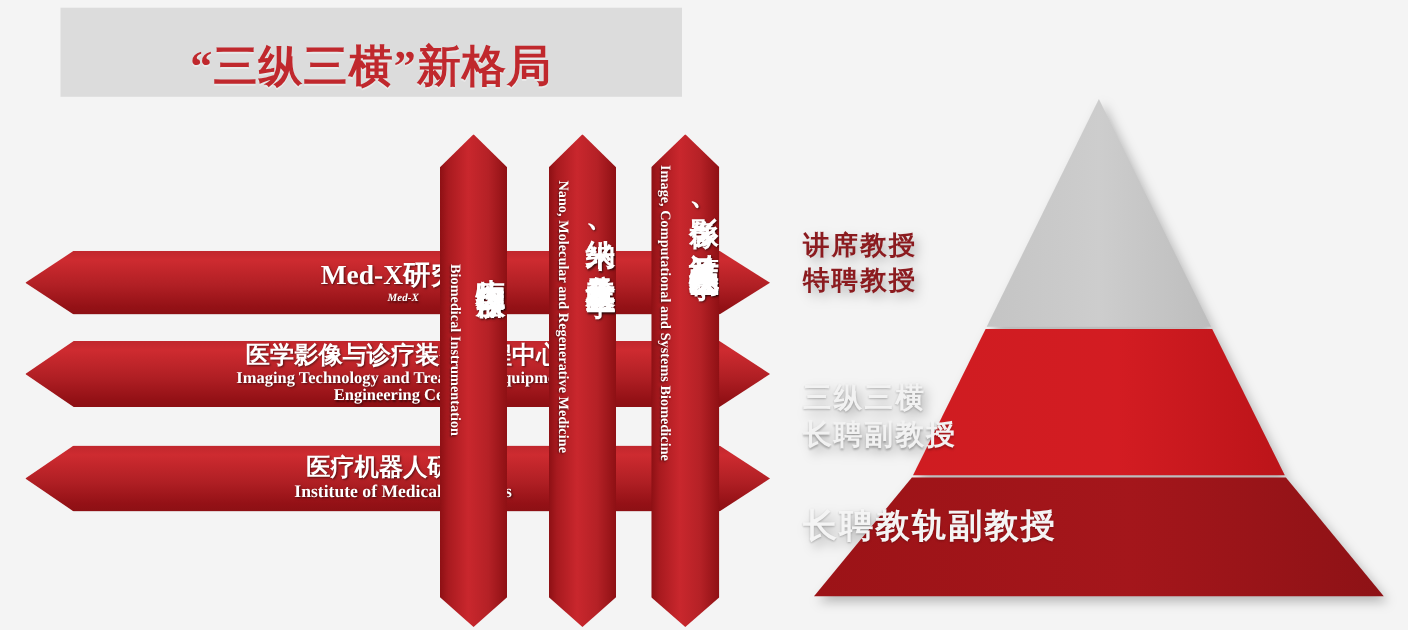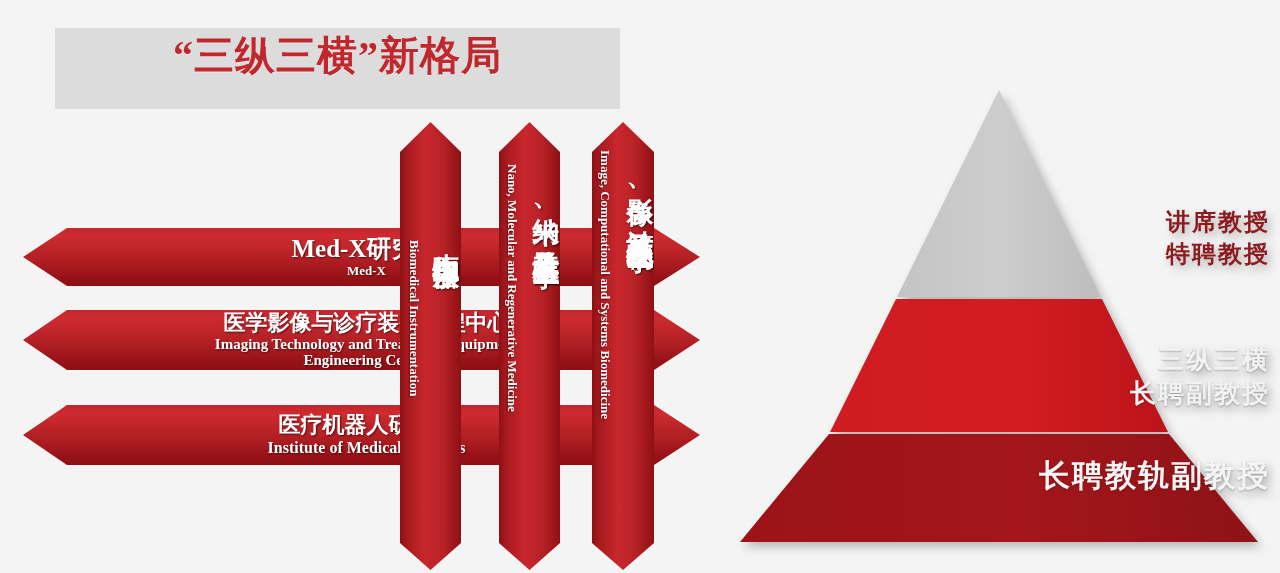--- a/index.html
+++ b/index.html
@@ -9,21 +9,21 @@
     font-family:"Liberation Serif","DejaVu Serif",serif;
     overflow:hidden;
     position:relative;
   }
   #stage{position:absolute;left:0;top:0;width:1280px;height:573px;}
 
   
   #title-box{
     position:absolute;left:55px;top:7px;width:565px;height:81px;
     background:#dcdcdc;
-    display:flex;align-items:flex-start;justify-content:center;margin-top:21px;
+    display:flex;align-items:flex-end;justify-content:center;
   }
   #title-text{
     color:#c0282d;
     font-size:40px;
     font-weight:bold;
     letter-spacing:1px;
     font-family:"Liberation Serif","DejaVu Serif",serif;
     text-shadow:0 1px 0 rgba(255,255,255,.35);
     white-space:nowrap;
   }
@@ -53,21 +53,21 @@
     font-weight:bold;
     font-family:"Liberation Serif","DejaVu Serif",serif;
   }
   .h-arrow .en{
     display:block;
     font-weight:bold;
     font-family:"Liberation Serif","DejaVu Serif",serif;
   }
   #h-arrow-0{top:228px;height:58px;}
   #h-arrow-0 .cn{font-size:25px;}
-  #h-arrow-0 .en{font-size:13px;margin-top:1px;}
+  #h-arrow-0 .en{font-size:10px;margin-top:1px;font-style:italic;}
   #h-arrow-1{top:310px;height:60px;}
   #h-arrow-1 .cn{font-size:22px;}
   #h-arrow-1 .en{font-size:15px;margin-top:0px;}
   #h-arrow-2{top:405px;height:60px;}
   #h-arrow-2 .cn{font-size:22px;}
   #h-arrow-2 .en{font-size:16px;margin-top:1px;}
 
   
   .v-arrow{
     position:absolute;
@@ -120,24 +120,24 @@
 
   
   #pyramid{
     position:absolute;left:730px;top:86px;width:540px;height:470px;
     filter:drop-shadow(4px 5px 5px rgba(0,0,0,.25));
   }
   #pyramid svg{display:block;}
   .tier-label{
     position:absolute;
     width:100%;
-    text-align:right;
+    text-align:left;
     font-weight:bold;
     line-height:1.32;
-    font-family:Liberation Mono, monospace;
+    font-family:Liberation Sans, sans-serif;
     pointer-events:none;
   }
   #tier-label-0{top:122px;font-size:24px;color:#8b1b1f;letter-spacing:2px;}
   #tier-label-1{top:258px;font-size:26px;color:#f2f2f2;letter-spacing:2px;text-shadow:0 1px 2px rgba(0,0,0,.25);}
   #tier-label-2{top:372px;font-size:31px;color:#f4f4f4;letter-spacing:2px;text-shadow:0 1px 2px rgba(0,0,0,.25);}
   .tier-label span{display:block;}
 </style>
 </head>
 <body style="background: rgb(244, 244, 244);">
 

